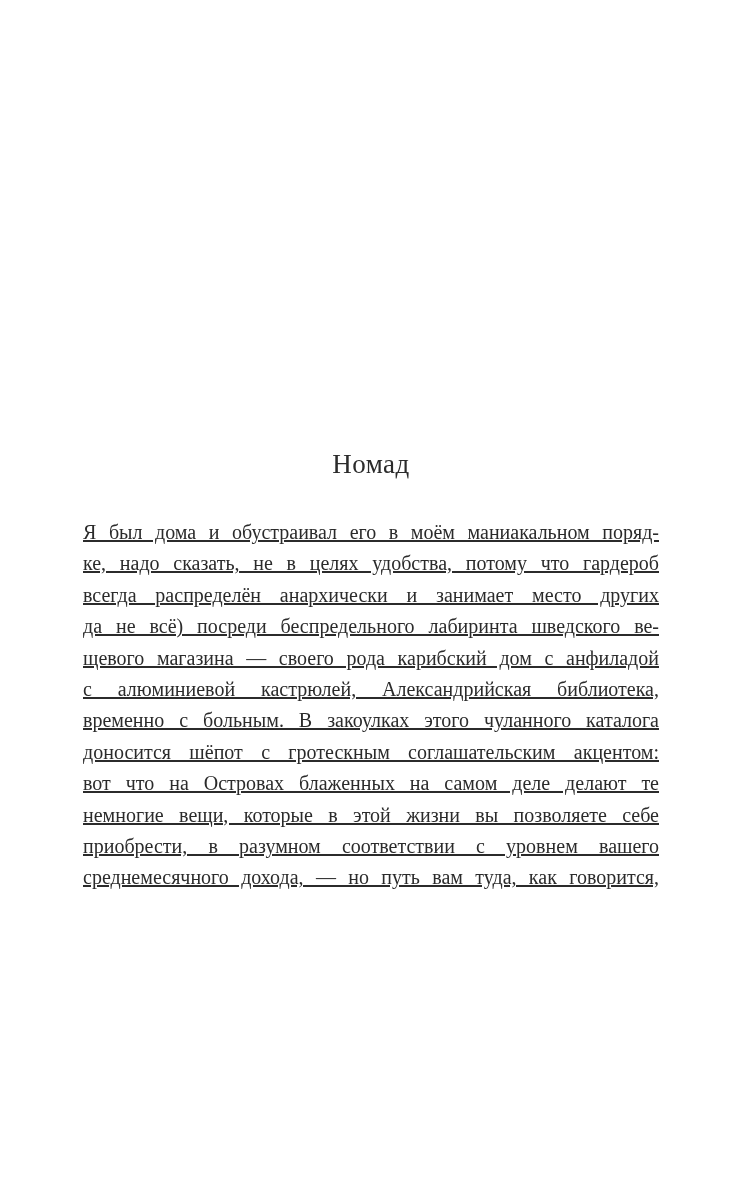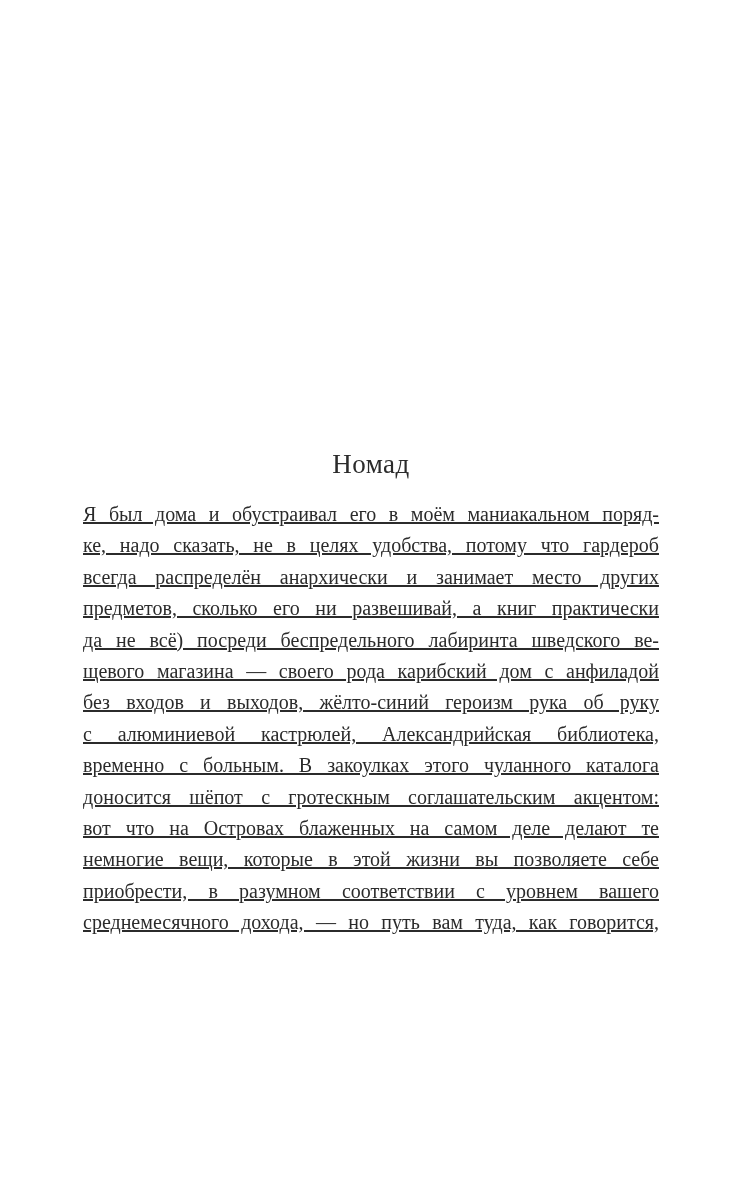--- a/index.html
+++ b/index.html
@@ -25,21 +25,21 @@
     top: 449px;
     width: 576px;
     color: #2b2b2b;
   }
   .chapter-title {
     text-align: center;
     font-size: 27px;
     line-height: 31px;
     font-weight: normal;
     letter-spacing: 0.5px;
-    margin: 0 0 19px 0;
+    margin: 0 0 37px 0;
     color: #2b2b2b;
   }
   .paragraph {
     font-size: 20px;
     line-height: 31.4px;
     color: #2b2b2b;
   }
   .paragraph .line {
     text-align: justify;
     text-align-last: justify;
@@ -51,24 +51,22 @@
 </head>
 <body>
 
 <div class="page">
   <div class="text-column">
     <h1 class="chapter-title">Номад</h1>
     <div class="paragraph">
         <div class="line">Я был дома и обустраивал его в моём маниакальном поряд-</div>
         <div class="line">ке, надо сказать, не в целях удобства, потому что гардероб</div>
         <div class="line">всегда распределён анархически и занимает место других</div>
-        <div class="line">предметов, сколько его ни развешивай, а книг практически</div>
         <div class="line">да не всё) посреди беспредельного лабиринта шведского ве-</div>
         <div class="line">щевого магазина — своего рода карибский дом с анфиладой</div>
-        <div class="line">без входов и выходов, жёлто-синий героизм рука об руку</div>
         <div class="line">с алюминиевой кастрюлей, Александрийская библиотека,</div>
         <div class="line">временно с больным. В закоулках этого чуланного каталога</div>
         <div class="line">доносится шёпот с гротескным соглашательским акцентом:</div>
         <div class="line">вот что на Островах блаженных на самом деле делают те</div>
         <div class="line">немногие вещи, которые в этой жизни вы позволяете себе</div>
         <div class="line">приобрести, в разумном соответствии с уровнем вашего</div>
         <div class="line">среднемесячного дохода, — но путь вам туда, как говорится,</div>
       </div>
   </div>
 </div>

